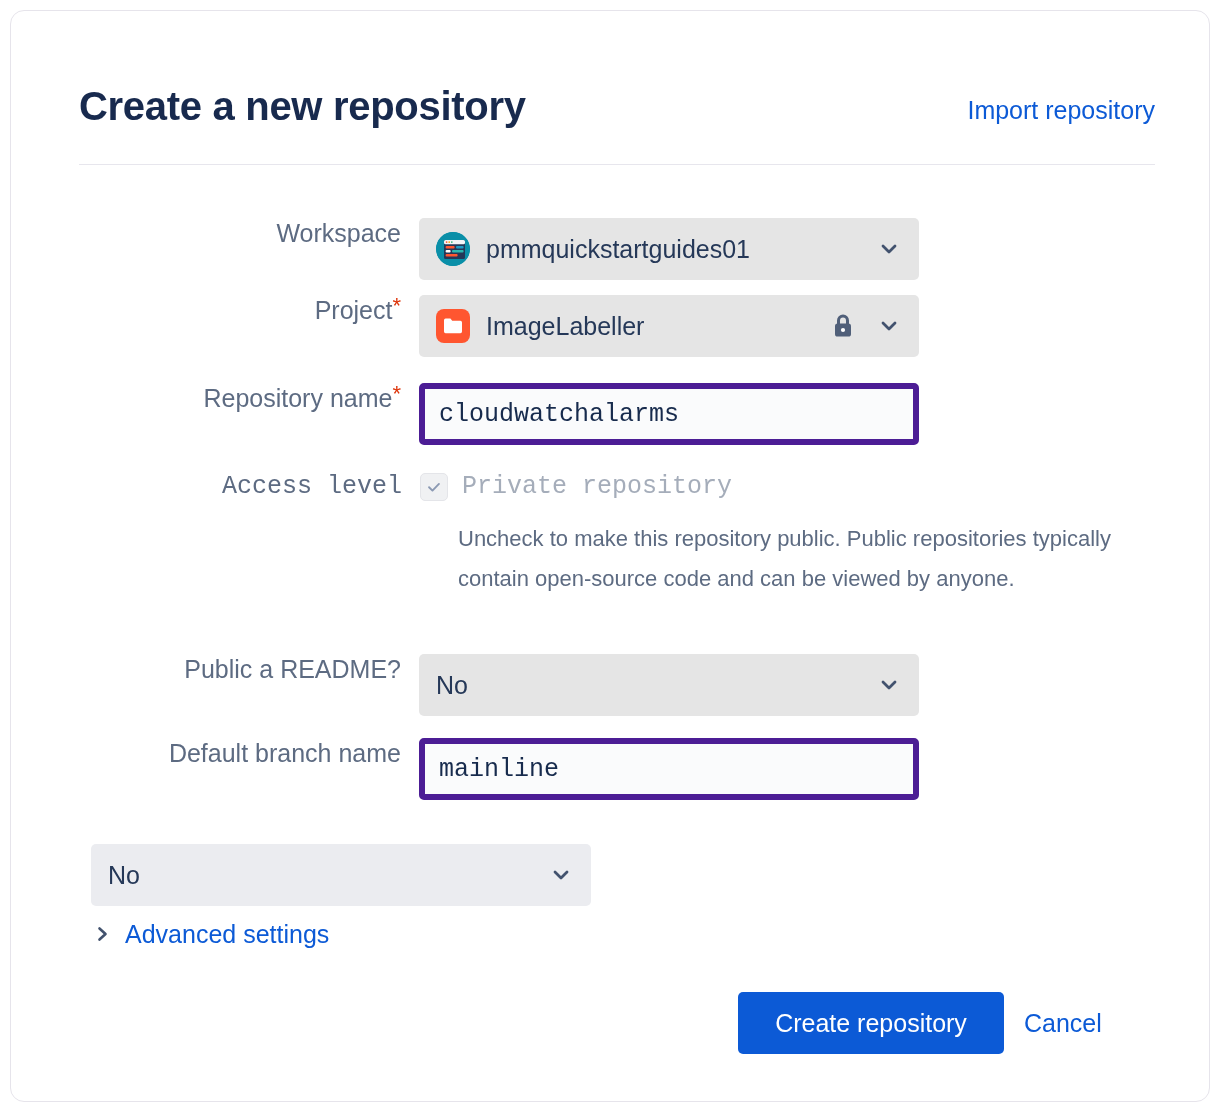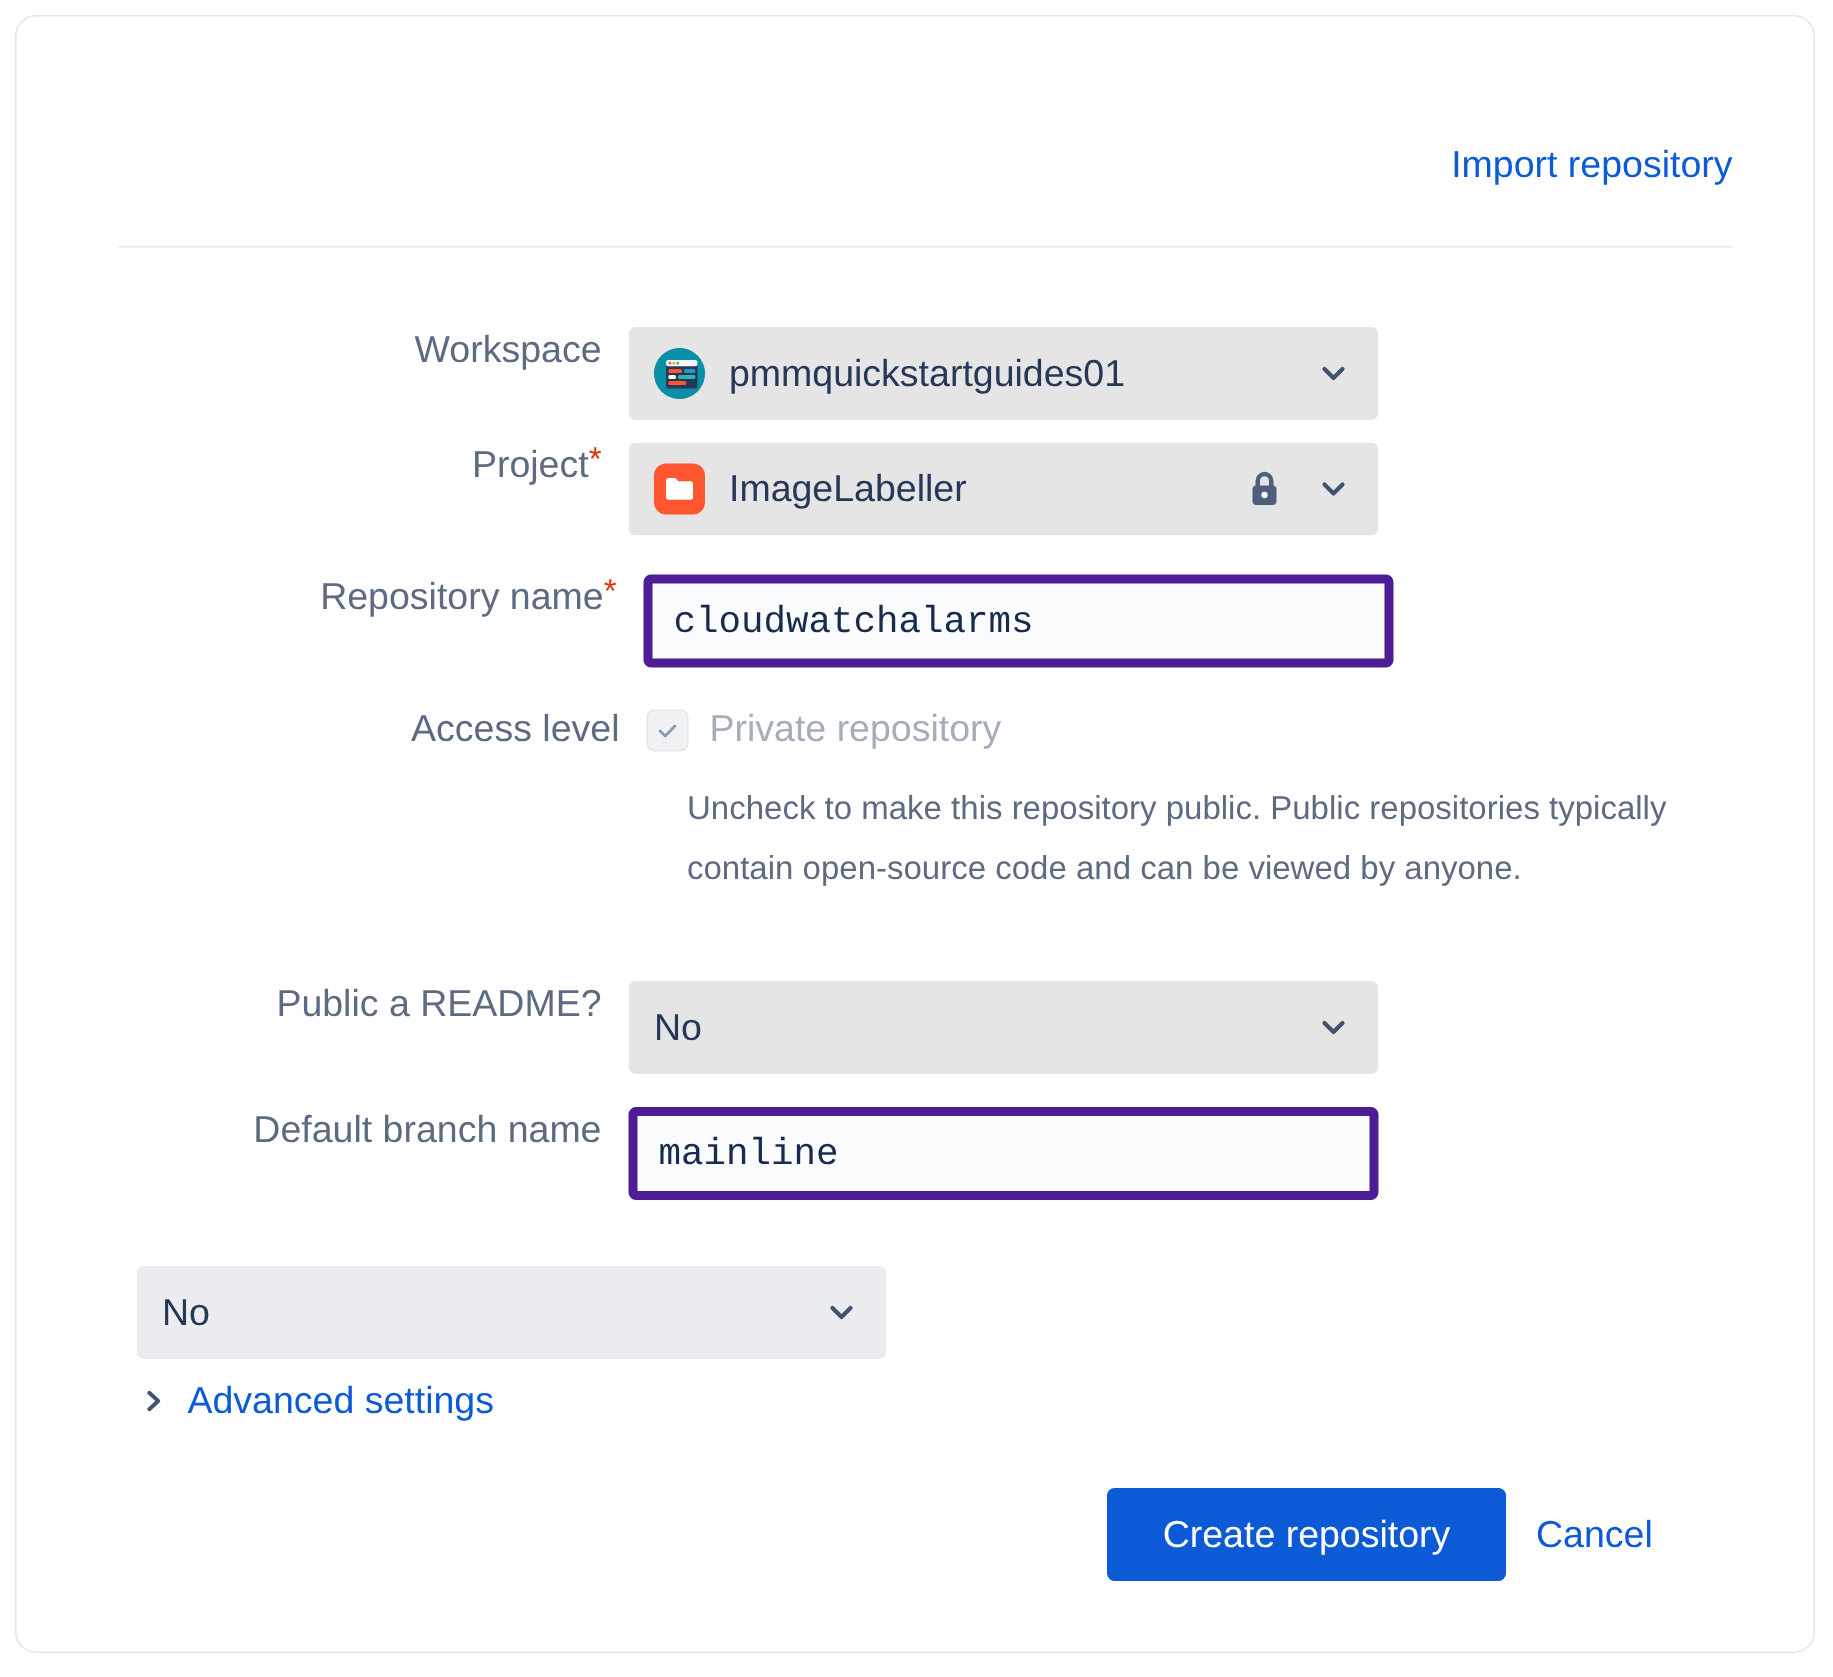--- a/index.html
+++ b/index.html
@@ -247,20 +247,21 @@
     cursor: pointer;
   }
 </style>
 </head>
 <body>
 
 <div class="page">
   <div class="card">
 
     <div class="header">
+      <div class="page-title">Create a new repository</div>
       <div class="import-link">Import repository</div>
     </div>
 
     <div class="row" style="left:80px; top:207px;">
       <div class="field-label">Workspace</div>
       <div class="select">
         <span class="ws-avatar">
           <svg viewBox="0 0 34 34" width="34" height="34">
             <circle cx="17" cy="17" r="17" fill="#0a8fa8"></circle>
             <rect x="8" y="8" width="21" height="19" rx="1.5" fill="#253858"></rect>
@@ -301,26 +302,26 @@
           </svg>
         </span>
         <span class="chev">
           <svg viewBox="0 0 22 22" width="22" height="22">
             <path d="M5 8 L11 14 L17 8" fill="none" stroke="#42526e" stroke-width="2.8" stroke-linecap="round" stroke-linejoin="round"></path>
           </svg>
         </span>
       </div>
     </div>
 
-    <div class="row" style="left:90px; top:372px;">
+    <div class="row" style="left:80px; top:372px;">
       <div class="field-label"><span>Repository name</span><span class="req">*</span></div>
       <input class="textinput" type="text" value="cloudwatchalarms" style="">
     </div>
 
-    <div class="row chk-row" style="left:92px; top:460px;">
+    <div class="row chk-row" style="left:81px; top:460px;font-family:Liberation Mono, monospace;">
       <div class="field-label">Access level</div>
       <div class="checkbox">
         <svg viewBox="0 0 20 20" width="18" height="18">
           <path d="M4.5 10.3 L8.3 14 L15.5 6.6" fill="none" stroke="#8b99b3" stroke-width="2.1" stroke-linecap="round" stroke-linejoin="round"></path>
         </svg>
       </div>
       <div class="chk-label">Private repository</div>
     </div>
 
     <div class="helptext">Uncheck to make this repository public. Public repositories typically contain open-source code and can be viewed by anyone.</div>

